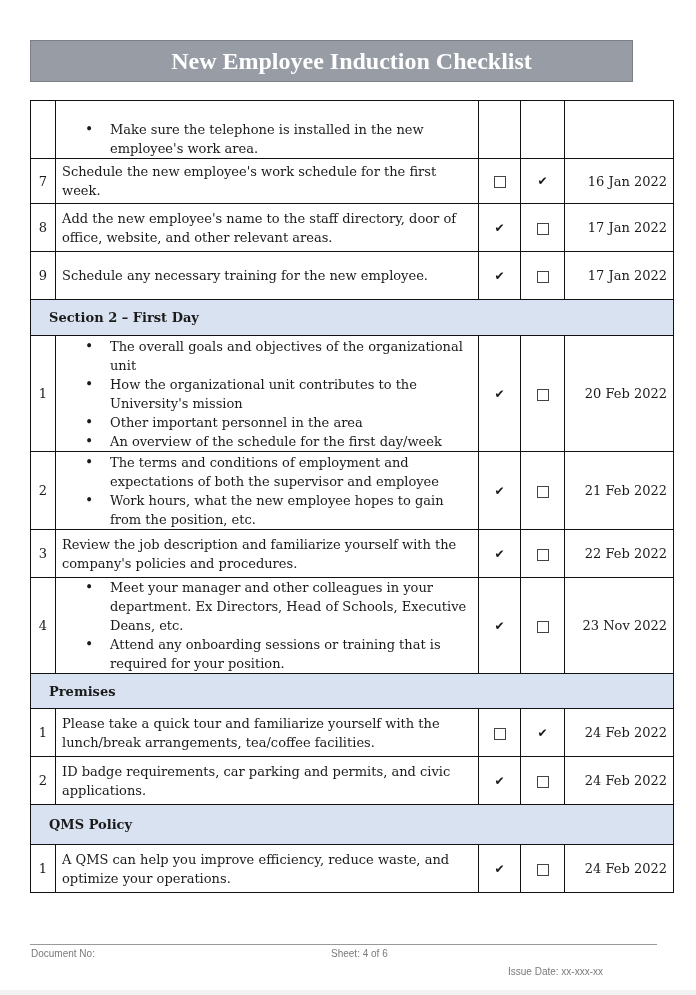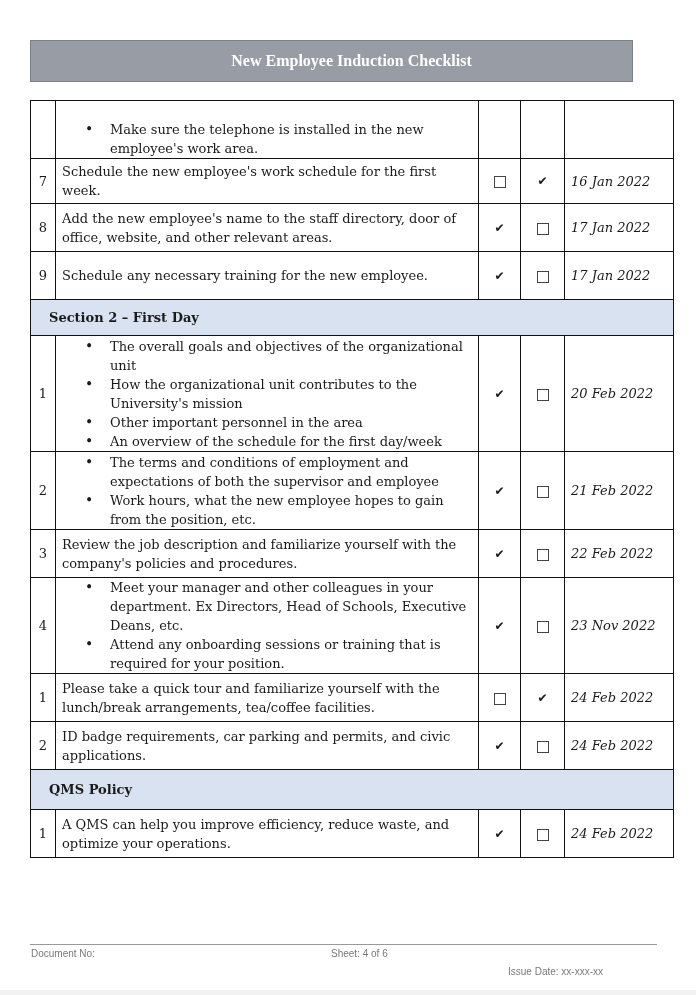--- a/index.html
+++ b/index.html
@@ -7,38 +7,38 @@
     width: 696px; height: 995px; background: #ffffff; position: relative;
     font-family: "DejaVu Serif", serif; color: #1a1a1a; overflow: hidden;
   }
   .title-bar {
     position: absolute; left: 30px; top: 40px; width: 601px; height: 40px;
     background: #979ca5; border: 1px solid #7b7f86;
     display: flex; align-items: center; justify-content: center;
   }
   .title-bar span {
     color: #ffffff; font-family: "Liberation Serif", serif; font-weight: bold;
-    font-size: 16px; padding-left: 40px;
+    font-size: 24px; padding-left: 40px;
   }
   table.checklist {
     position: absolute; left: 30px; top: 100px; width: 643px;
     border-collapse: collapse; table-layout: fixed;
     font-family: "DejaVu Serif", serif; font-size: 13px; line-height: 19px;
   }
   table.checklist td {
     border: 1px solid #111; padding: 0 6px; vertical-align: middle;
   }
   col.c-num { width: 25px; }
   col.c-desc { width: 423px; }
   col.c-a { width: 42px; }
   col.c-b { width: 44px; }
   col.c-date { width: 109px; }
   td.num { text-align: center; padding: 0; }
   td.box { text-align: center; padding: 0; }
-  td.date { text-align: left; padding: 0; font-style: italic; }
+  td.date { text-align: right; padding: 0; }
   tr.section td {
     background: #d9e2f1; font-weight: bold; height: 34px; padding-left: 18px;
   }
   ul.bul { margin: 0; padding: 0 0 0 48px; list-style: none; }
   ul.bul li { position: relative; }
   ul.bul li::before {
     content: "•"; position: absolute; left: -25px; top: 0; font-size: 14px;
   }
   .cb-empty {
     display: inline-block; width: 10px; height: 10px; border: 1px solid #444;
@@ -147,20 +147,23 @@
         <td>
           <ul class="bul">
             <li>Meet your manager and other colleagues in your department. Ex Directors, Head of Schools, Executive Deans, etc.</li>
             <li>Attend any onboarding sessions or training that is required for your position.</li>
           </ul>
         </td>
         <td class="box"><span class="cb-check">✔</span></td>
         <td class="box"><span class="cb-empty"></span></td>
         <td class="date">23 Nov 2022</td>
       </tr>
+      <tr class="section" style="height: 34px;">
+        <td colspan="5">Premises</td>
+      </tr>
       <tr style="height: 48px;">
         <td class="num">1</td>
         <td>Please take a quick tour and familiarize yourself with the lunch/break arrangements, tea/coffee facilities.</td>
         <td class="box"><span class="cb-empty"></span></td>
         <td class="box"><span class="cb-check">✔</span></td>
         <td class="date">24 Feb 2022</td>
       </tr>
       <tr style="height: 48px;">
         <td class="num">2</td>
         <td>ID badge requirements, car parking and permits, and civic applications.</td>

